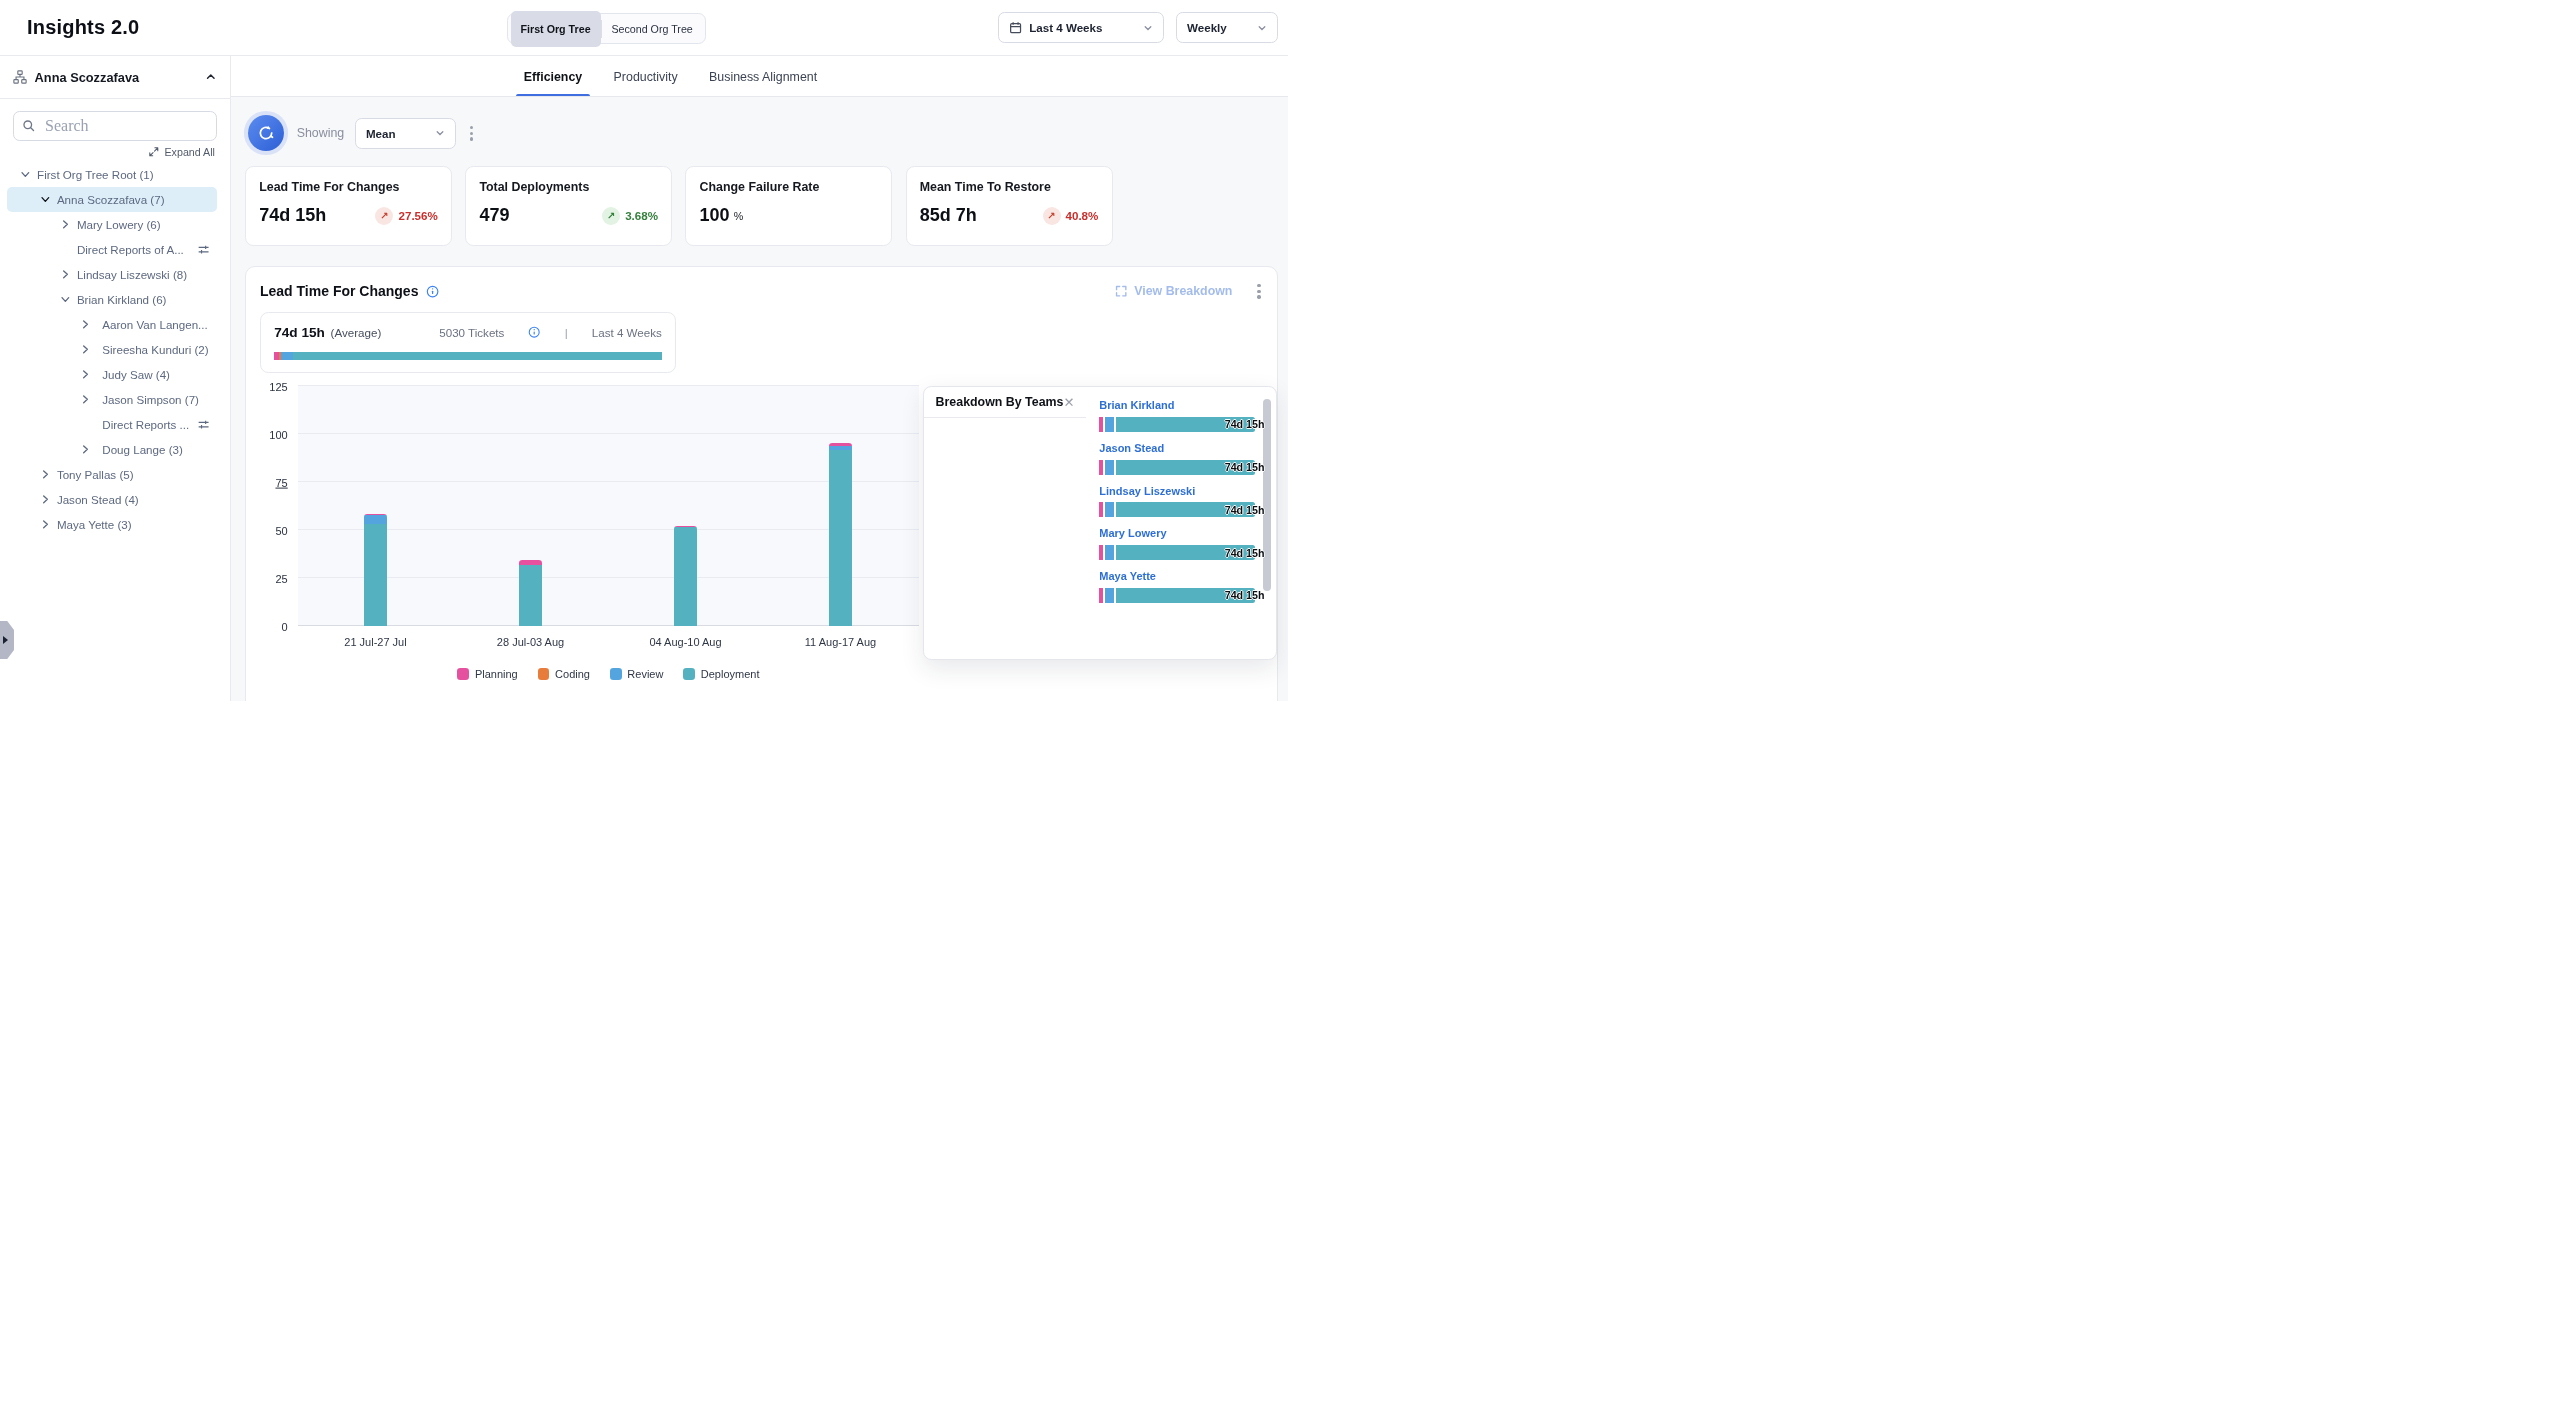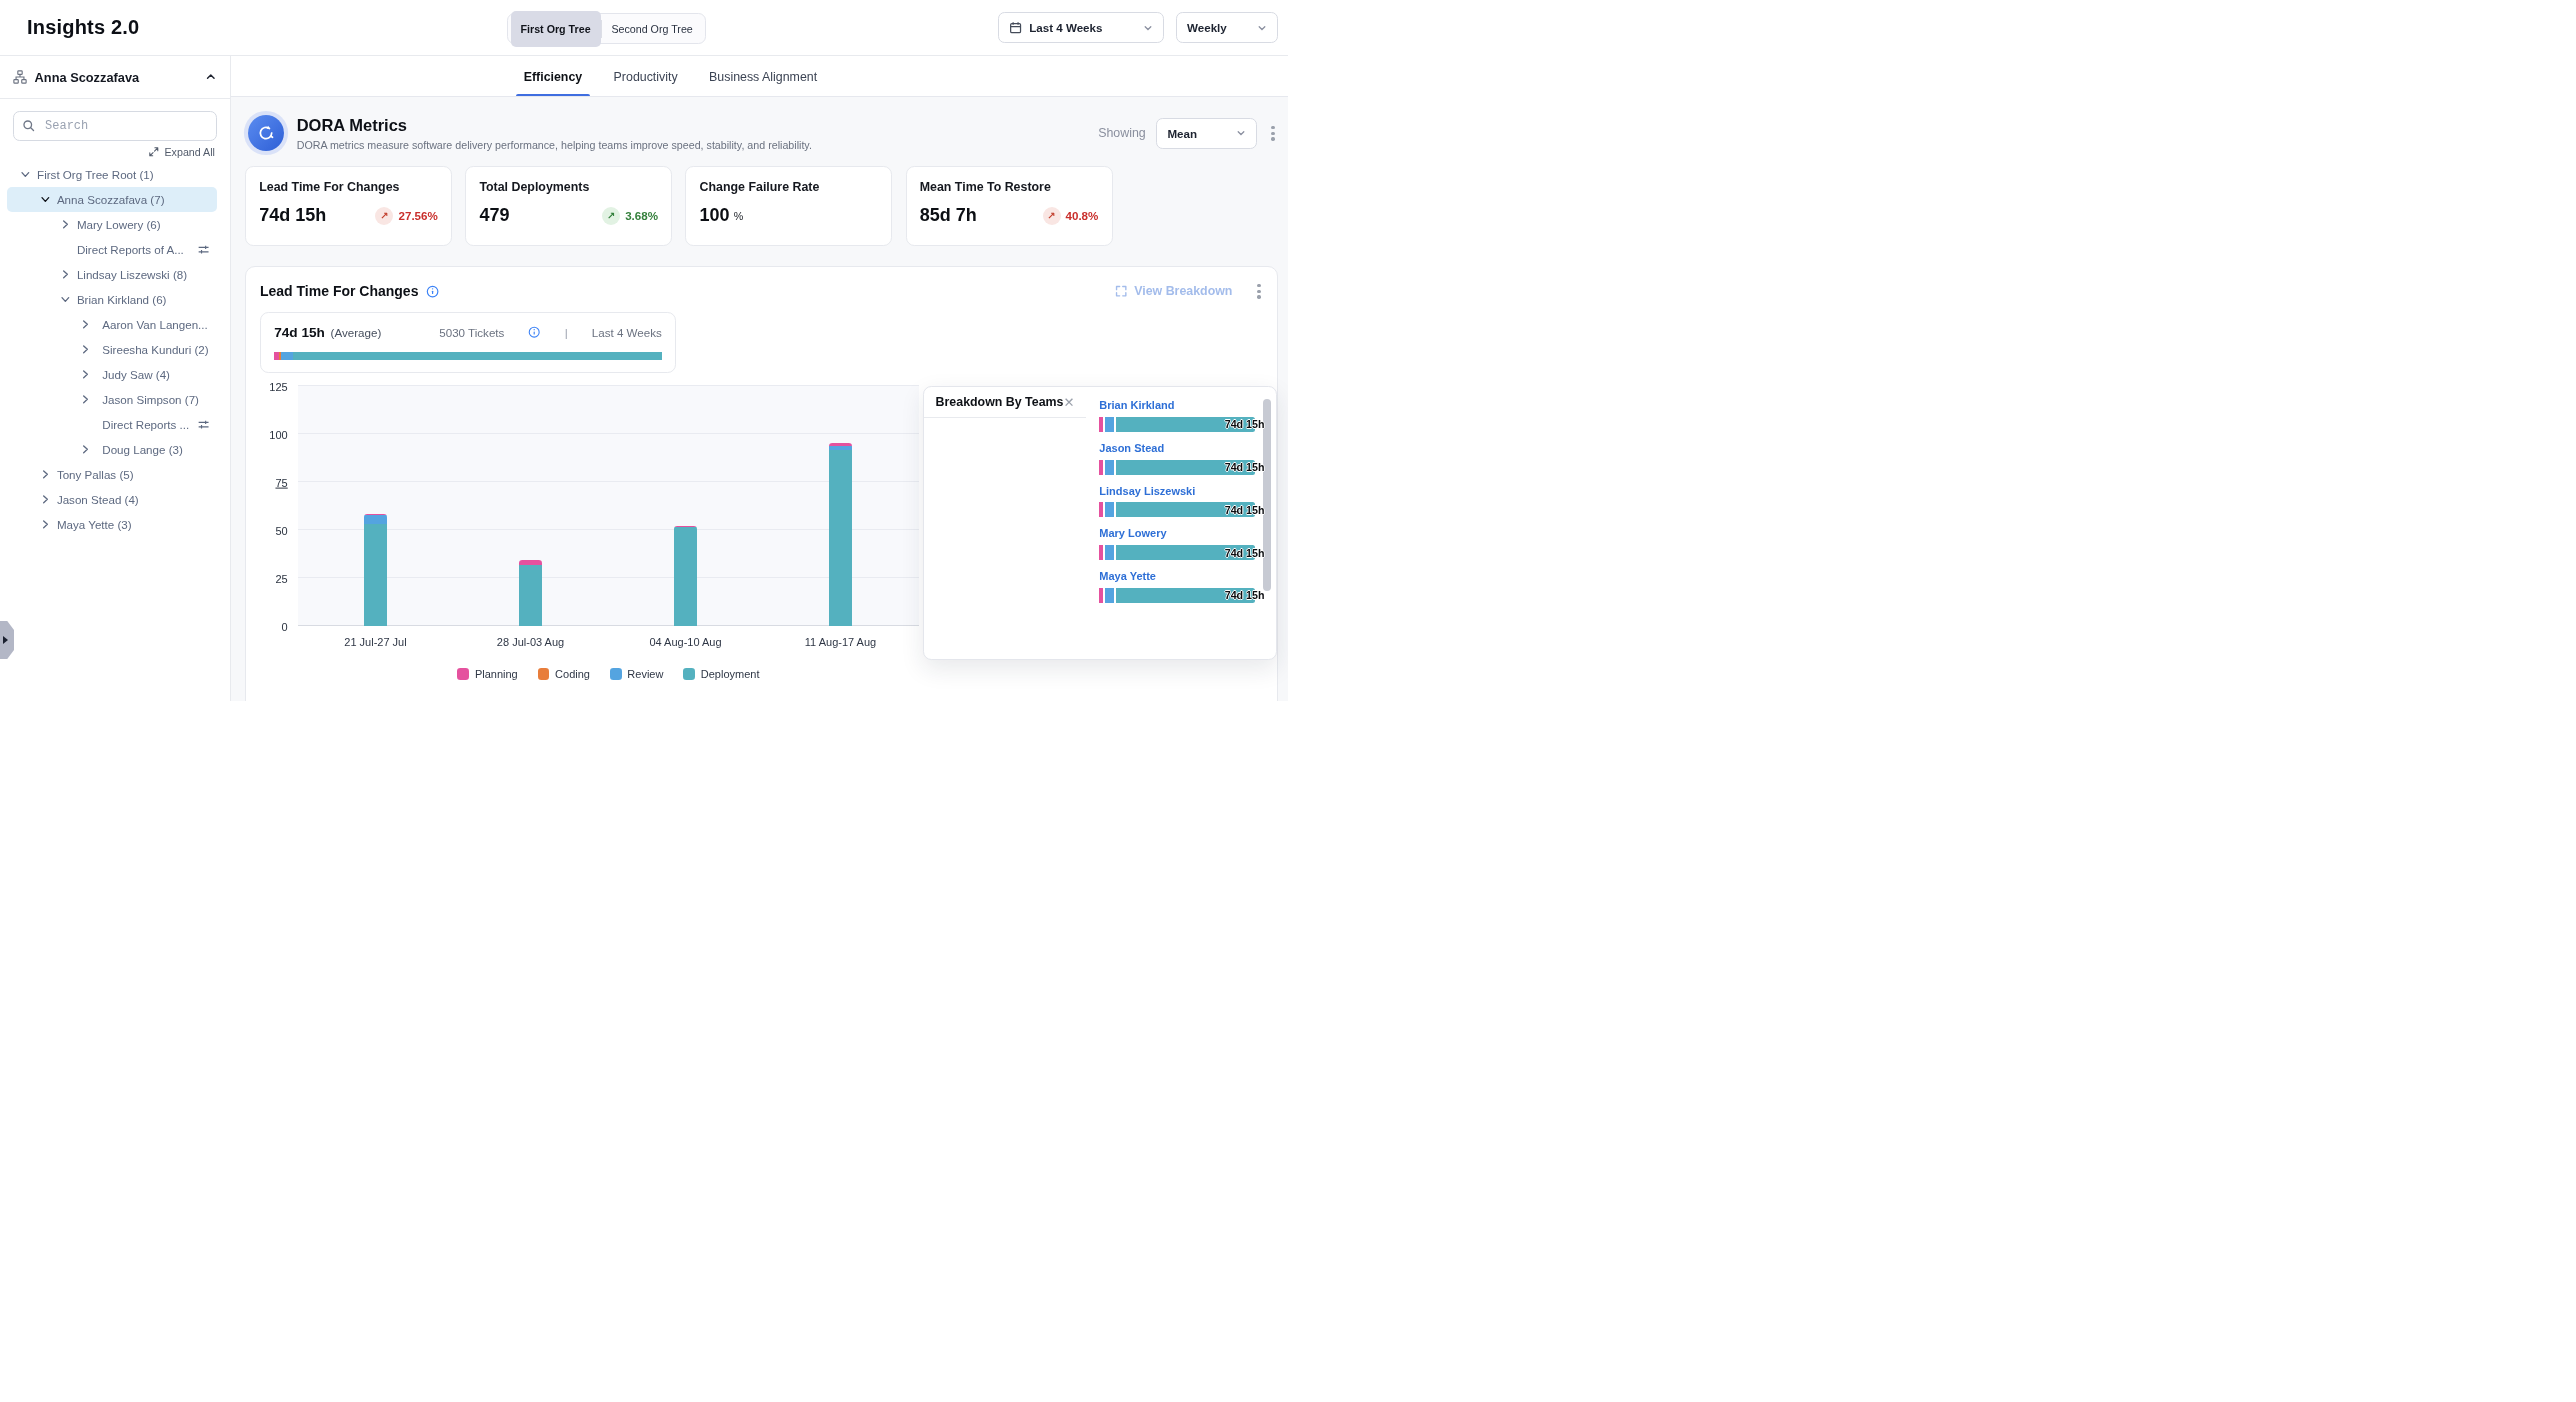--- a/index.html
+++ b/index.html
@@ -27,21 +27,21 @@
   
   .sidebar{position:absolute;left:0;top:56px;width:231px;height:645px;background:#fff;
           border-right:0.8px solid #e8eaee;z-index:5;}
   .side-head{height:43px;border-bottom:0.8px solid #e8eaee;display:flex;align-items:center;
           padding:0 13.2px;gap:7.4px;}
   .side-user{font-size:12.8px;font-weight:700;color:#141821;flex:1;}
   .side-collapse{display:flex;color:#1f2430;cursor:pointer;}
   .search-wrap{margin:11.6px 13.2px 5px;height:30px;border:0.8px solid #d6dae2;border-radius:6.6px;
           display:flex;align-items:center;padding:0 8.3px;gap:7.4px;background:#fff;}
   .search-wrap svg{flex:none;color:#6f7787;}
-  .search-input{border:none;outline:none;font-size:12px;width:100%;font-family:Liberation Mono, monospace;color:#333;}
+  .search-input{border:none;outline:none;font-size:16px;width:100%;font-family:Liberation Serif, serif;color:#333;}
   .search-input::placeholder{color:#9aa2b1;}
   .expand-row{display:flex;justify-content:flex-end;margin:4.1px 15px 4.1px;}
   .expand-link{display:flex;gap:5px;align-items:center;font-size:10.7px;color:#525b6b;cursor:pointer;}
   .tree{margin-top:3.3px;}
   .tree-row{height:25px;display:flex;align-items:center;margin:0 13.2px 0 6.6px;border-radius:5px;
           color:#5d6980;font-size:11.6px;gap:6.6px;position:relative;cursor:pointer;}
   .tree-row.selected{background:#ddeef9;}
   .lvl0{padding-left:13.2px;} .lvl1{padding-left:33px;} .lvl2{padding-left:53px;} .lvl3{padding-left:73px;gap:12px;}
   .chev{width:10.7px;height:10.7px;display:flex;align-items:center;color:#5d6980;flex:none;}
   .tree-row.selected .chev{color:#10131a;}
@@ -354,24 +354,20 @@
     <div class="content">
 
       <div class="dora-head">
         <div class="dora-icon">
           <svg width="20" height="20" viewBox="0 0 24 24" fill="none">
               <path d="M18.8 12a6.8 6.8 0 1 1-2.7-5.4" stroke="#fff" stroke-width="2.1" stroke-linecap="round"></path>
               <path d="M14.6 3.2l1.9 3.4-3.8.6z" fill="#fff"></path>
               <path d="M17.9 15.9l1.9 1.2" stroke="#fff" stroke-width="2.1" stroke-linecap="round"></path>
             </svg>
         </div>
-        <div class="dora-titles">
-          <div class="dora-title">DORA Metrics</div>
-          <div class="dora-desc">DORA metrics measure software delivery performance, helping teams improve speed, stability, and reliability.</div>
-        </div>
         <div class="showing">
           <span class="showing-label">Showing</span>
           <div class="select-box" style="width:101px">
             <span class="val">Mean</span>
             <span class="sel-chev">
               <svg width="10" height="10" viewBox="0 0 16 16" fill="none" stroke="currentColor" stroke-width="2" stroke-linecap="round">
                   <path d="M3.5 6l4.5 4.5L12.5 6"></path>
                 </svg>
             </span>
           </div>

